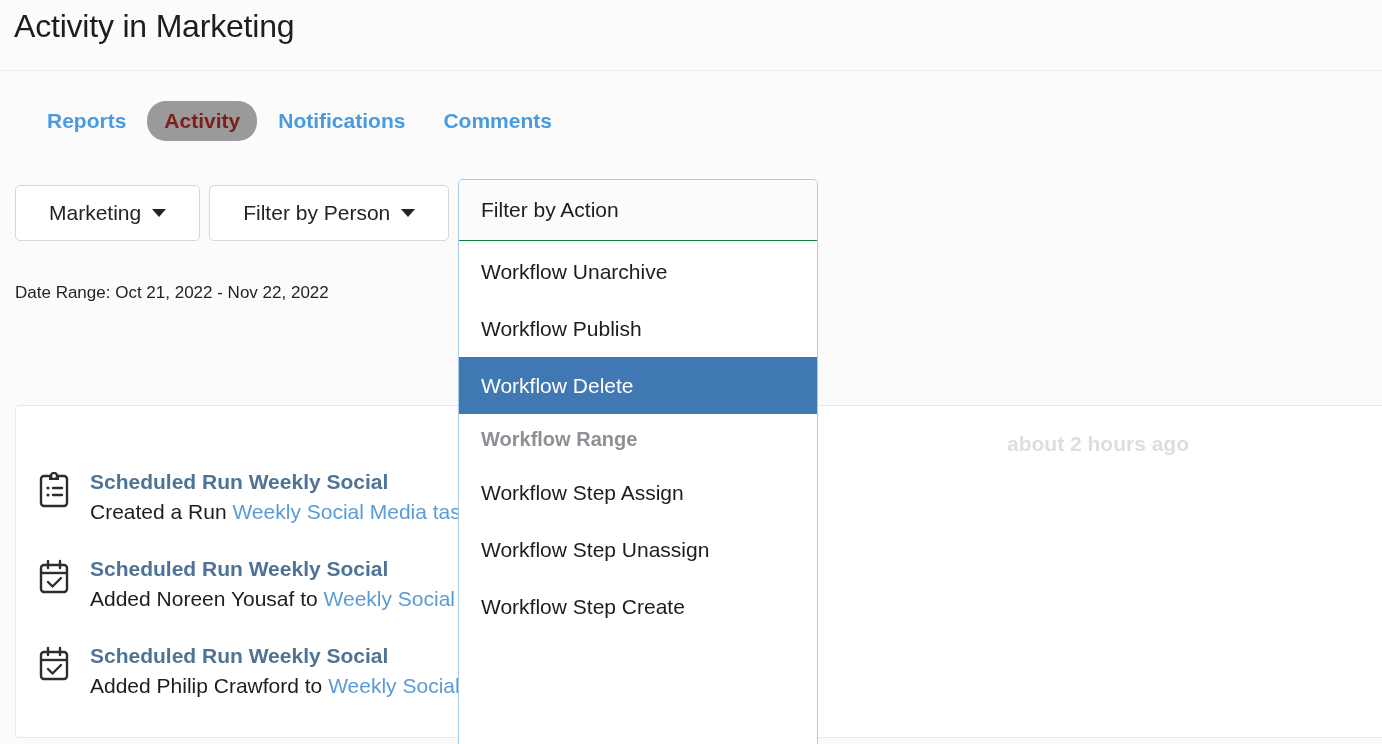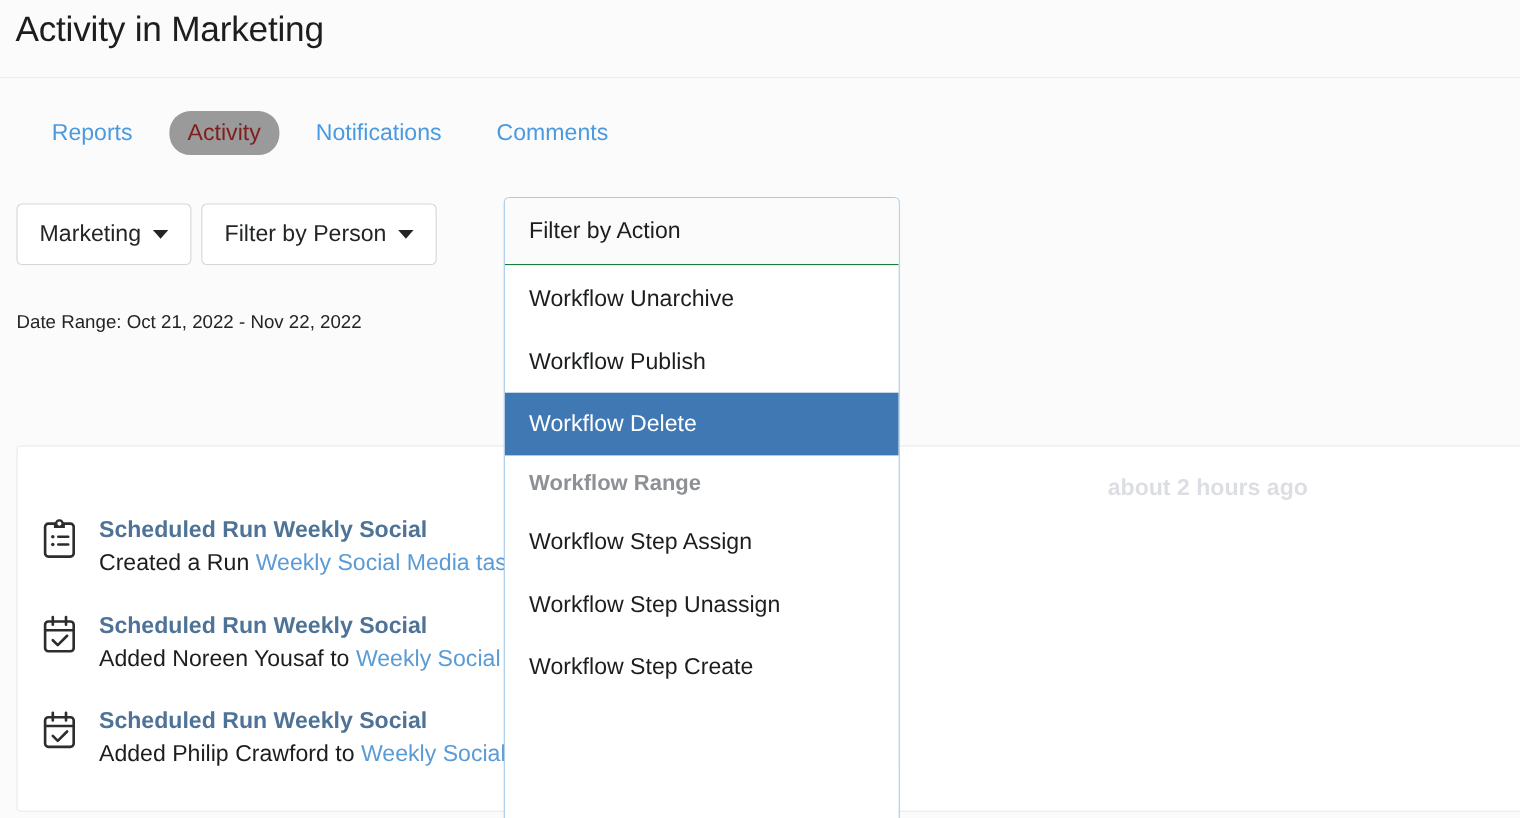--- a/index.html
+++ b/index.html
@@ -27,21 +27,22 @@
     width: 1382px; height: 1px;
     background: #ececee;
   }
 
   
   .tabs {
     position: absolute;
     left: 30px; top: 101px;
     display: flex;
     align-items: flex-end;
-    gap: 16px;
+    gap: 4px;
+    font-weight: bold;
   }
   .tab {
     font-size: 21px;
     color: #4a9ae0;
     padding: 9px 17px;
     border-radius: 19px;
     line-height: 22px;
     white-space: nowrap;
     cursor: pointer;
   }
@@ -56,21 +57,21 @@
     left: 15px; top: 185px;
     display: flex;
     align-items: flex-start;
     gap: 9px;
   }
   .filter-btn {
     background: #ffffff;
     border: 1px solid #d4d6d8;
     border-radius: 5px;
     height: 56px;
-    padding: 0 20px;
+    padding: 0 33px;
     display: flex;
     align-items: center;
     gap: 11px;
     font-size: 21px;
     color: #222426;
     cursor: pointer;
     white-space: nowrap;
   }
   .caret {
     width: 0; height: 0;

